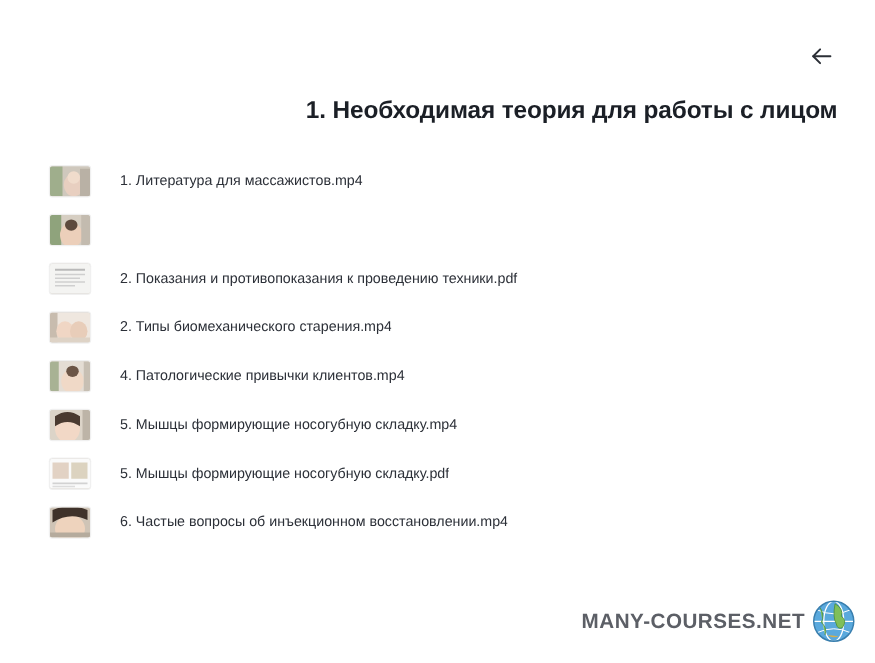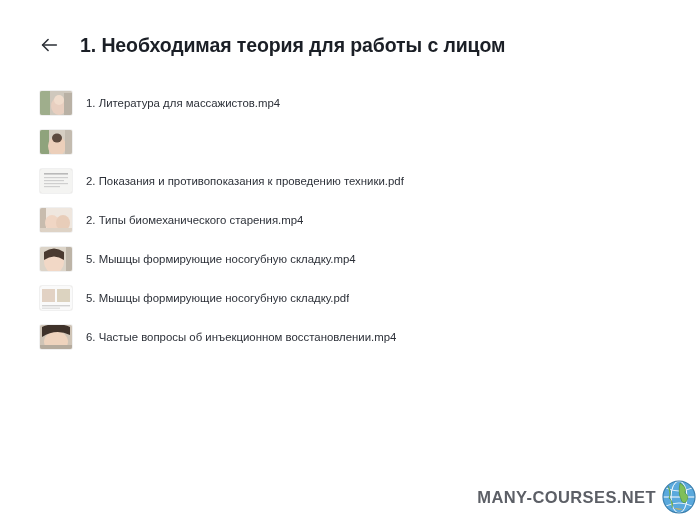--- a/index.html
+++ b/index.html
@@ -19,23 +19,24 @@
   .page {
     position: relative;
     width: 700px;
     height: 530px;
     box-sizing: border-box;
   }
 
   
   .header {
     display: flex;
-    align-items: center;
+    align-items: flex-end;
     padding: 32px 30px 0 36px;
     gap: 18px;
+    flex-direction: column;
   }
   .back-button {
     width: 26px;
     height: 26px;
     flex: 0 0 26px;
     display: flex;
     align-items: center;
     justify-content: center;
     cursor: pointer;
     color: #2b2f36;
@@ -51,21 +52,21 @@
   }
 
   
   .file-list {
     margin-top: 26px;
     padding: 0 36px 0 40px;
   }
   .file-row {
     display: flex;
     align-items: center;
-    gap: 14px;
+    gap: 24px;
     height: 38px;
     margin-bottom: 1px;
     cursor: pointer;
   }
   .thumb {
     width: 32px;
     height: 24px;
     flex: 0 0 32px;
     border-radius: 2px;
     overflow: hidden;
@@ -79,21 +80,21 @@
     color: #2c3038;
     line-height: 1.3;
     white-space: nowrap;
     overflow: hidden;
     text-overflow: ellipsis;
   }
 
   
   .watermark {
     position: absolute;
-    right: 2px;
+    right: 14px;
     bottom: 14px;
     display: flex;
     align-items: center;
     gap: 4px;
     margin-left: 45px;
   }
   .watermark-text {
     font-size: 16.5px;
     font-weight: bold;
     color: #5c5f66;
@@ -169,20 +170,32 @@
           <rect x="0" y="0" width="6" height="24" fill="#c8bcae"></rect>
           <ellipse cx="12" cy="15" rx="7" ry="8" fill="#f0d6c4"></ellipse>
           <ellipse cx="23" cy="15" rx="7" ry="8" fill="#e8cdb9"></ellipse>
           <rect x="0" y="20" width="32" height="4" fill="#ded3c6"></rect>
         </svg>
       </div>
       <div class="file-label">2. Типы биомеханического старения.mp4</div>
     </div>
 
 
+    <div class="file-row">
+      <div class="thumb">
+        <svg viewBox="0 0 32 24" preserveAspectRatio="none">
+          <rect width="32" height="24" fill="#e4ddd4"></rect>
+          <rect x="0" y="0" width="7" height="24" fill="#a8b294"></rect>
+          <ellipse cx="18" cy="16" rx="9" ry="10" fill="#f0d9c7"></ellipse>
+          <ellipse cx="18" cy="8" rx="5" ry="4.5" fill="#6b5546"></ellipse>
+          <rect x="27" y="0" width="5" height="24" fill="#c7bfb3"></rect>
+        </svg>
+      </div>
+      <div class="file-label">4. Патологические привычки клиентов.mp4</div>
+    </div>
 
     <div class="file-row">
       <div class="thumb">
         <svg viewBox="0 0 32 24" preserveAspectRatio="none">
           <rect width="32" height="24" fill="#dcd4c8"></rect>
           <ellipse cx="14" cy="15" rx="10" ry="11" fill="#f2d8c6"></ellipse>
           <path d="M4 5 Q14 -2 24 5 L24 13 Q14 6 4 13 Z" fill="#4a3a30"></path>
           <rect x="26" y="0" width="6" height="24" fill="#bdb4a7"></rect>
         </svg>
       </div>

